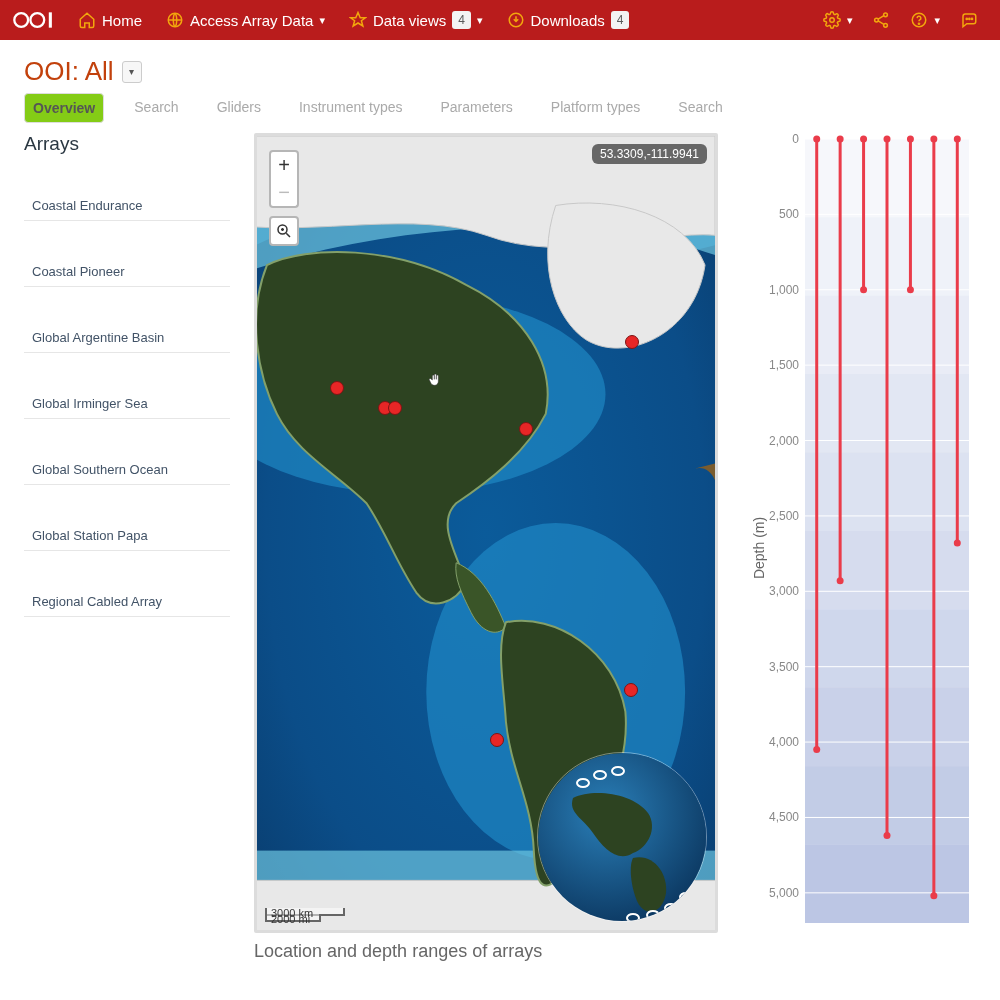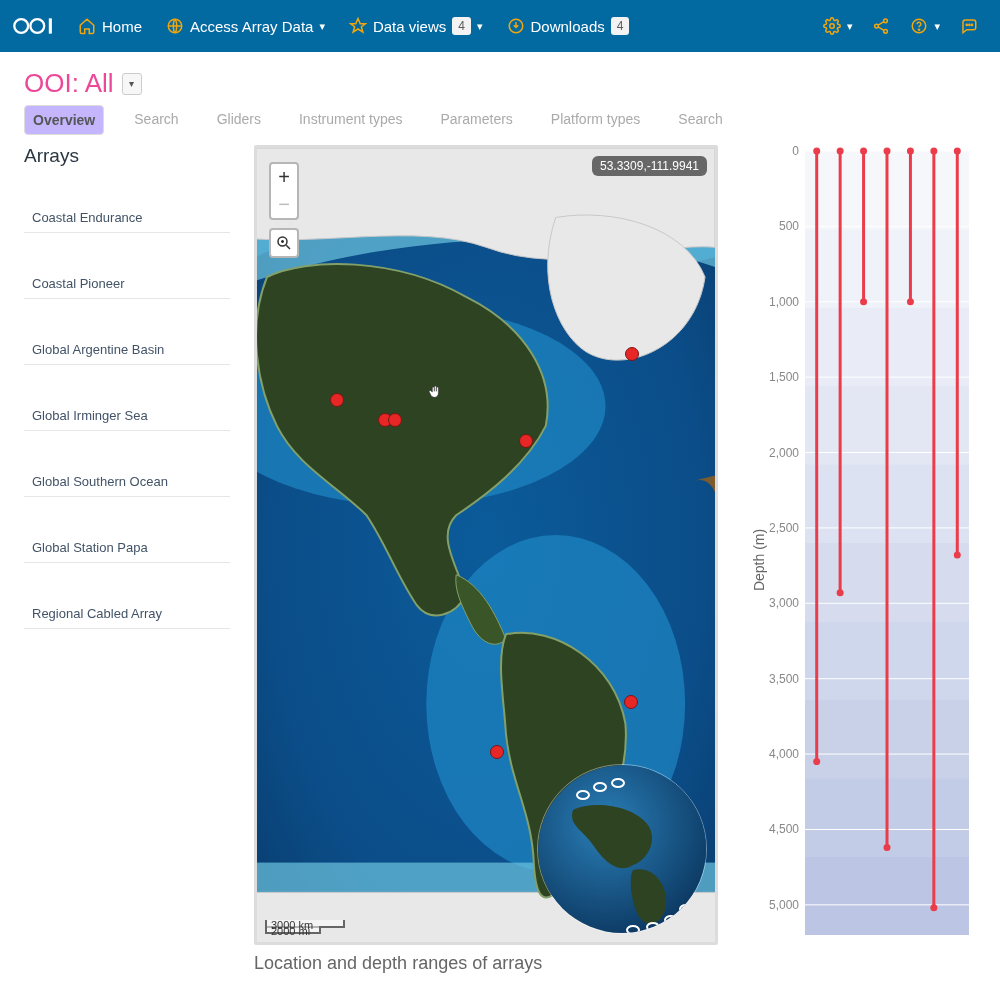--- a/index.html
+++ b/index.html
@@ -1,37 +1,37 @@
 <!DOCTYPE html>
 <html><head>
 <meta charset="utf-8">
 <style>
   * { box-sizing: border-box; margin: 0; padding: 0; }
   body { font-family: "Segoe UI", Tahoma, sans-serif; background: #fff; color: #333; width: 1000px; }
 
   
-  .nav { background: #0369a1; color: #f2a60d; display: flex; align-items: center; height: 52px; padding: 0 12px; font-size: 15px; }
+  .nav { background: #b91c1c; color: #f2a60d; display: flex; align-items: center; height: 40px; padding: 0 12px; font-size: 15px; }
   .nav a { color: #f2a60d; text-decoration: none; display: flex; align-items: center; padding: 0 12px; height: 100%; cursor: pointer; }
   .nav a .txt { color: #fff; margin-left: 6px; }
   .nav .spacer { flex: 1; }
   .nav .caret { margin-left: 6px; font-size: 11px; color: #fff; }
   .nav .badge { background: #f3f3f3; color: #5b5b5b; border-radius: 3px; padding: 0 6px; font-size: 12px; margin-left: 6px; line-height: 18px; height: 18px; }
   .nav .logo { width: 46px; height: 28px; margin-right: 8px; }
   .nav-icon { width: 18px; height: 18px; }
   .nav-right a { padding: 0 10px; }
 
   
   .title-row { padding: 16px 24px 6px; display: flex; align-items: center; }
-  .title-row h1 { font-weight: 400; font-size: 26px; color: #ec4899; }
+  .title-row h1 { font-weight: 400; font-size: 26px; color: #c2410c; }
   .title-dd { border: 1px solid #ccc; background: #f7f7f7; border-radius: 3px; width: 20px; height: 22px; margin-left: 8px; display: flex; align-items: center; justify-content: center; cursor: pointer; font-size: 10px; color: #555; }
 
   
   .tabs { display: flex; gap: 22px; padding: 0 24px 10px; font-size: 14px; }
   .tab { color: #aaa; cursor: pointer; padding: 6px 8px; }
-  .tab.active { color: #555; font-weight: 700; background: #c4b5fd; border: 1px solid #ddd; border-radius: 4px; }
+  .tab.active { color: #555; font-weight: 700; background: #84cc16; border: 1px solid #ddd; border-radius: 4px; }
 
   
   .content { display: flex; padding: 0 24px 10px; }
   .sidebar { width: 230px; padding-right: 24px; }
   .sidebar h3 { font-weight: 400; font-size: 19px; color: #2a3742; margin-bottom: 8px; }
   .arr-item { padding: 7px 8px; font-size: 13px; color: #425367; border-bottom: 1px solid #e6e6e6; cursor: pointer; margin-top: 36px; }
 
   .map-col { width: 480px; }
   .map-wrap { position: relative; width: 464px; height: 800px; border: 3px solid #dcdcdc; border-radius: 2px; overflow: hidden; }
   .map-svg { position: absolute; inset: 0; width: 100%; height: 100%; }

